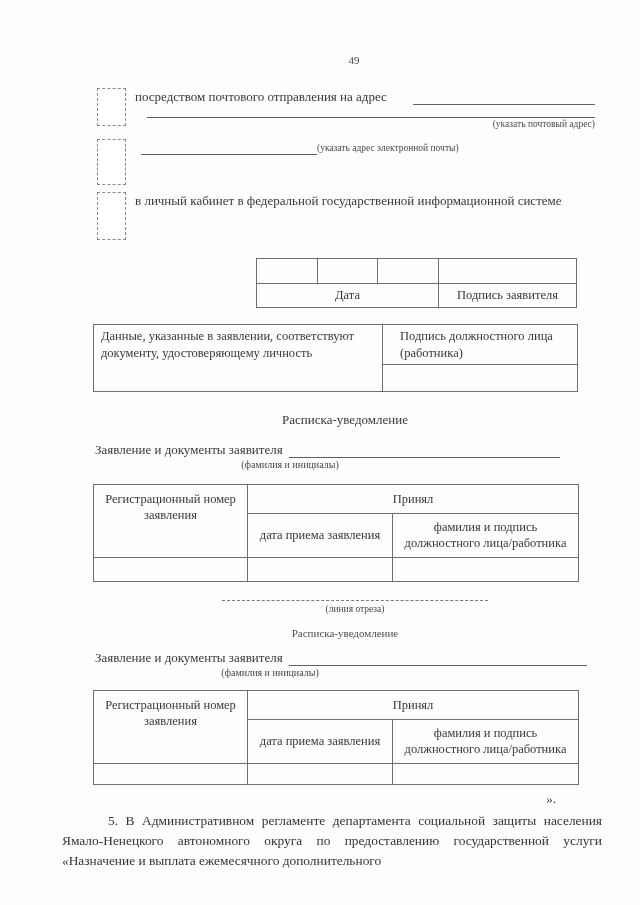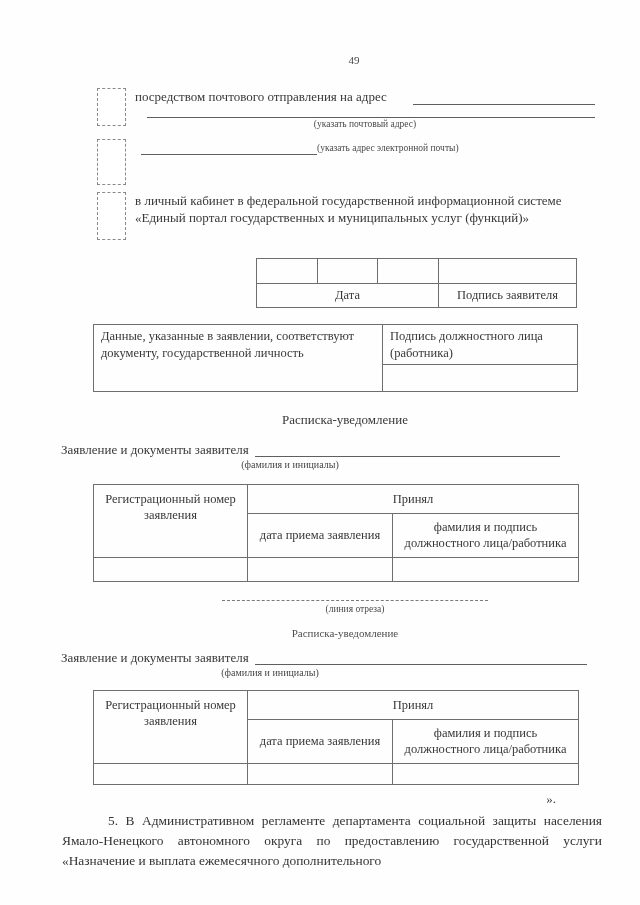--- a/index.html
+++ b/index.html
@@ -16,51 +16,51 @@
   .chk{flex:0 0 auto;width:27px;border:1px dashed #8a8a8a;background:#fff;}
   .chk1{height:36px;}
   .chk2{height:44px;}
   .chk3{height:46px;}
   .opt-body{flex:1;min-width:0;padding-top:1px;}
   .opt-line{display:flex;align-items:center;gap:20px;}
   .fill-line{border-bottom:1px solid #5f5f5f;height:14px;display:inline-block;}
   .grow{flex:1 1 auto;margin-left:6px;}
   .full{display:block;margin-left:12px;height:12px;}
   .caption{font-size:9.5px;color:#4a4a4a;line-height:1.3;}
-  .center{text-align:center;}
+  .center{text-align:right;}
   .field-stack{display:inline-flex;flex-direction:row;align-items:center;margin-left:6px;}
   .field-stack .fill-line{width:176px;}
   .portal-text{line-height:1.28;}
 
   
   table{border-collapse:collapse;}
   td{border:1px solid #6e6e6e;font-size:12.5px;color:#383838;padding:2px 5px;vertical-align:top;box-sizing:border-box;}
 
   .tableA{margin:18px 0 0 256px;width:320px;table-layout:fixed;}
   .tableA td{text-align:center;}
   .tableA .r1 td{height:25px;}
   .tableA .r2 td{height:24px;vertical-align:middle;}
 
   .tableB{margin:16px 0 0 93px;width:485px;table-layout:fixed;}
   .tableB .left{width:289px;padding:3px 7px;line-height:1.3;}
-  .tableB .right-hdr{height:36px;padding:3px 7px;line-height:1.3;}
+  .tableB .right-hdr{height:36px;padding:3px 17px;line-height:1.3;}
   .tableB .right-blank{height:27px;}
 
   .tableReg{margin-top:14px;margin-left:93px;width:485px;table-layout:fixed;}
   .tableReg td{text-align:center;line-height:1.3;}
   .tableReg .c1{vertical-align:top;padding-top:6px;}
   .tableReg .hdr{vertical-align:middle;height:29px;}
   .tableReg .sub{vertical-align:middle;height:44px;padding:2px 8px;}
   .tableReg .emptyRow td{height:24px;}
   .tableReg2 .emptyRow td{height:21px;}
 
   .h-receipt{margin:20px 0 0 95px;width:500px;text-align:center;font-size:13px;}
   .h-receipt2{margin:13px 0 0 95px;width:500px;text-align:center;font-size:11px;color:#4f4f4f;}
 
-  .appline{margin:14px 45px 0 61px;display:flex;align-items:flex-start;}
+  .appline{margin:14px 45px 0 95px;display:flex;align-items:flex-end;}
   .appline .lbl{white-space:nowrap;}
   .appcap1{margin-left:150px;width:280px;text-align:center;font-size:10px;color:#464646;margin-top:1px;}
   .appcap2{margin-left:130px;width:280px;text-align:center;font-size:10px;color:#464646;margin-top:1px;}
   .mr35{margin-right:35px;}
   .mr8{margin-right:8px;}
 
   .cutline{margin:18px 0 0 222px;width:266px;border-top:1px dashed #7a7a7a;height:0;}
   .cutcap{margin:3px 0 0 222px;width:266px;text-align:center;font-size:9.5px;color:#4a4a4a;}
 
   .closing{margin-top:6px;padding-right:84px;text-align:right;font-size:13px;color:#3a3a3a;}
@@ -97,21 +97,20 @@
             <span class="caption">(указать адрес электронной почты)</span>
           </span>
         </div>
       </div>
     </div>
 
     <div class="opt-row" style="margin-top:7px;gap:9px;">
       <div class="chk chk3"></div>
       <div class="opt-body portal-text">
         <div>в личный кабинет в федеральной государственной информационной системе</div>
-        <div>«Единый портал государственных и муниципальных услуг (функций)»</div>
       </div>
     </div>
 
   </div>
 
   <table class="tableA">
     <tbody>
         <tr class="r1">
       <td style="width:61px;"></td>
       <td style="width:60px;"></td>
@@ -121,21 +120,21 @@
     <tr class="r2">
       <td colspan="3">Дата</td>
       <td>Подпись заявителя</td>
     </tr>
   </tbody>
     </table>
 
   <table class="tableB">
     <tbody>
         <tr>
-      <td class="left" rowspan="2">Данные, указанные в заявлении, соответствуют документу, государственной личность</td>
+      <td class="left" rowspan="2">Данные, указанные в заявлении, соответствуют документу, удостоверяющему личность</td>
       <td class="right-hdr">Подпись должностного лица (работника)</td>
     </tr>
     <tr>
       <td class="right-blank"></td>
     </tr>
   </tbody>
     </table>
 
   <div class="h-receipt">Расписка-уведомление</div>
 

